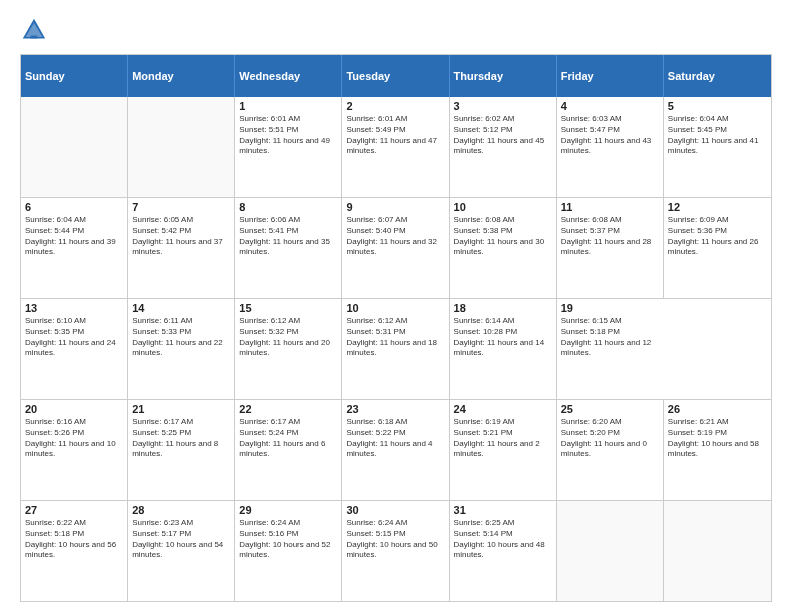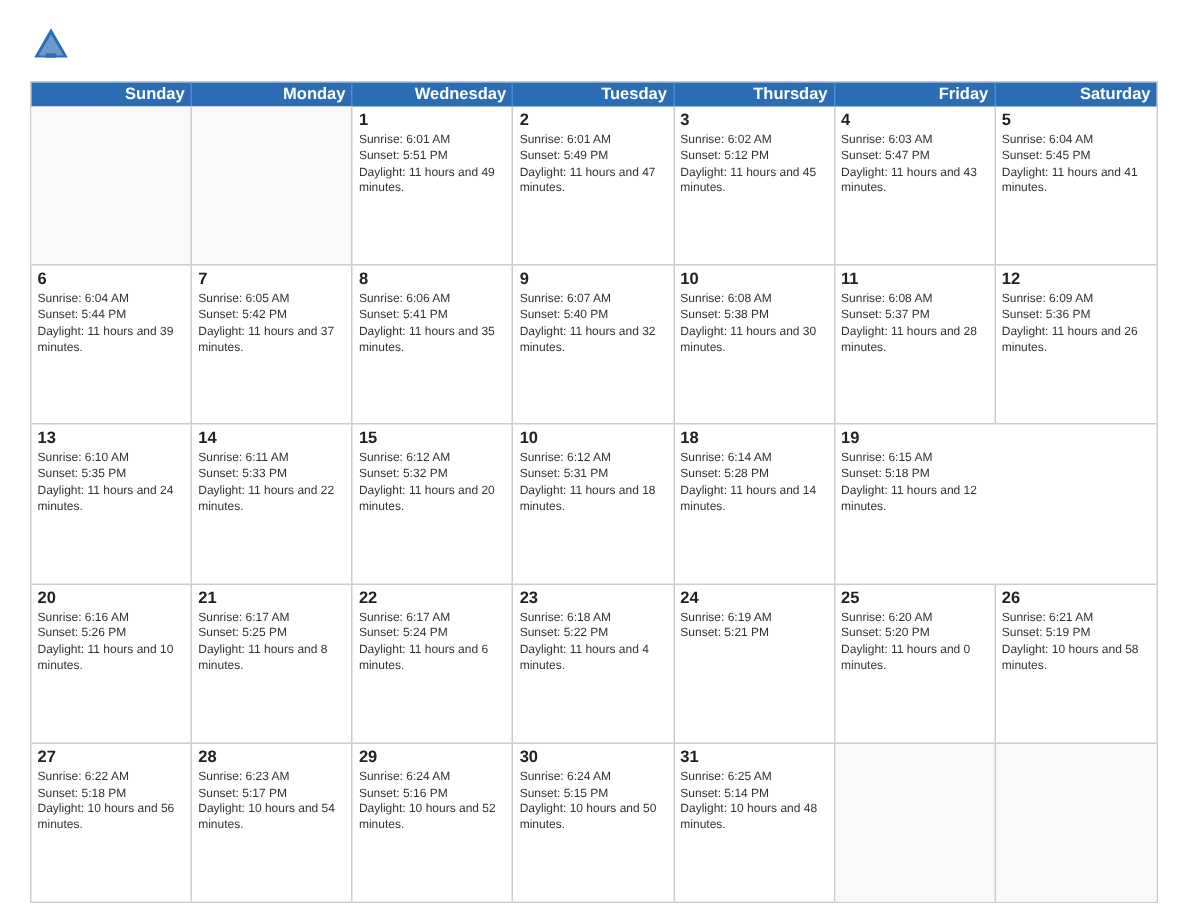--- a/index.html
+++ b/index.html
@@ -69,22 +69,22 @@
     }
     .cal-header {
       display: grid;
       grid-template-columns: repeat(7, 1fr);
       background: #2a6db5;
     }
     .cal-header-cell {
       color: #fff;
       font-size: 11px;
       font-weight: bold;
-      padding: 2px 4px;
-      text-align: right;
+      padding: 15px 4px;
+      text-align: left;
       border-right: 1px solid #4a8dd5;
     }
     .cal-header-cell:last-child { border-right: none; }
     .cal-body {
       display: flex;
       flex-direction: column;
       flex: 1;
     }
     .cal-row {
       display: grid;
@@ -247,21 +247,21 @@
           </div>
           <div class="cal-cell">
             <div class="day-num">10</div>
             <div class="cell-line">Sunrise: 6:12 AM</div>
             <div class="cell-line">Sunset: 5:31 PM</div>
             <div class="cell-line">Daylight: 11 hours and 18 minutes.</div>
           </div>
           <div class="cal-cell">
             <div class="day-num">18</div>
             <div class="cell-line">Sunrise: 6:14 AM</div>
-            <div class="cell-line">Sunset: 5:28 PM</div>
+            <div class="cell-line">Sunset: 10:28 PM</div>
             <div class="cell-line">Daylight: 11 hours and 14 minutes.</div>
           </div>
           <div class="cal-cell">
             <div class="day-num">19</div>
             <div class="cell-line">Sunrise: 6:15 AM</div>
             <div class="cell-line">Sunset: 5:18 PM</div>
             <div class="cell-line">Daylight: 11 hours and 12 minutes.</div>
           </div>
         </div>
         <div class="cal-row">
@@ -286,20 +286,21 @@
           <div class="cal-cell">
             <div class="day-num">23</div>
             <div class="cell-line">Sunrise: 6:18 AM</div>
             <div class="cell-line">Sunset: 5:22 PM</div>
             <div class="cell-line">Daylight: 11 hours and 4 minutes.</div>
           </div>
           <div class="cal-cell">
             <div class="day-num">24</div>
             <div class="cell-line">Sunrise: 6:19 AM</div>
             <div class="cell-line">Sunset: 5:21 PM</div>
+            <div class="cell-line">Daylight: 11 hours and 2 minutes.</div>
           </div>
           <div class="cal-cell">
             <div class="day-num">25</div>
             <div class="cell-line">Sunrise: 6:20 AM</div>
             <div class="cell-line">Sunset: 5:20 PM</div>
             <div class="cell-line">Daylight: 11 hours and 0 minutes.</div>
           </div>
           <div class="cal-cell">
             <div class="day-num">26</div>
             <div class="cell-line">Sunrise: 6:21 AM</div>

